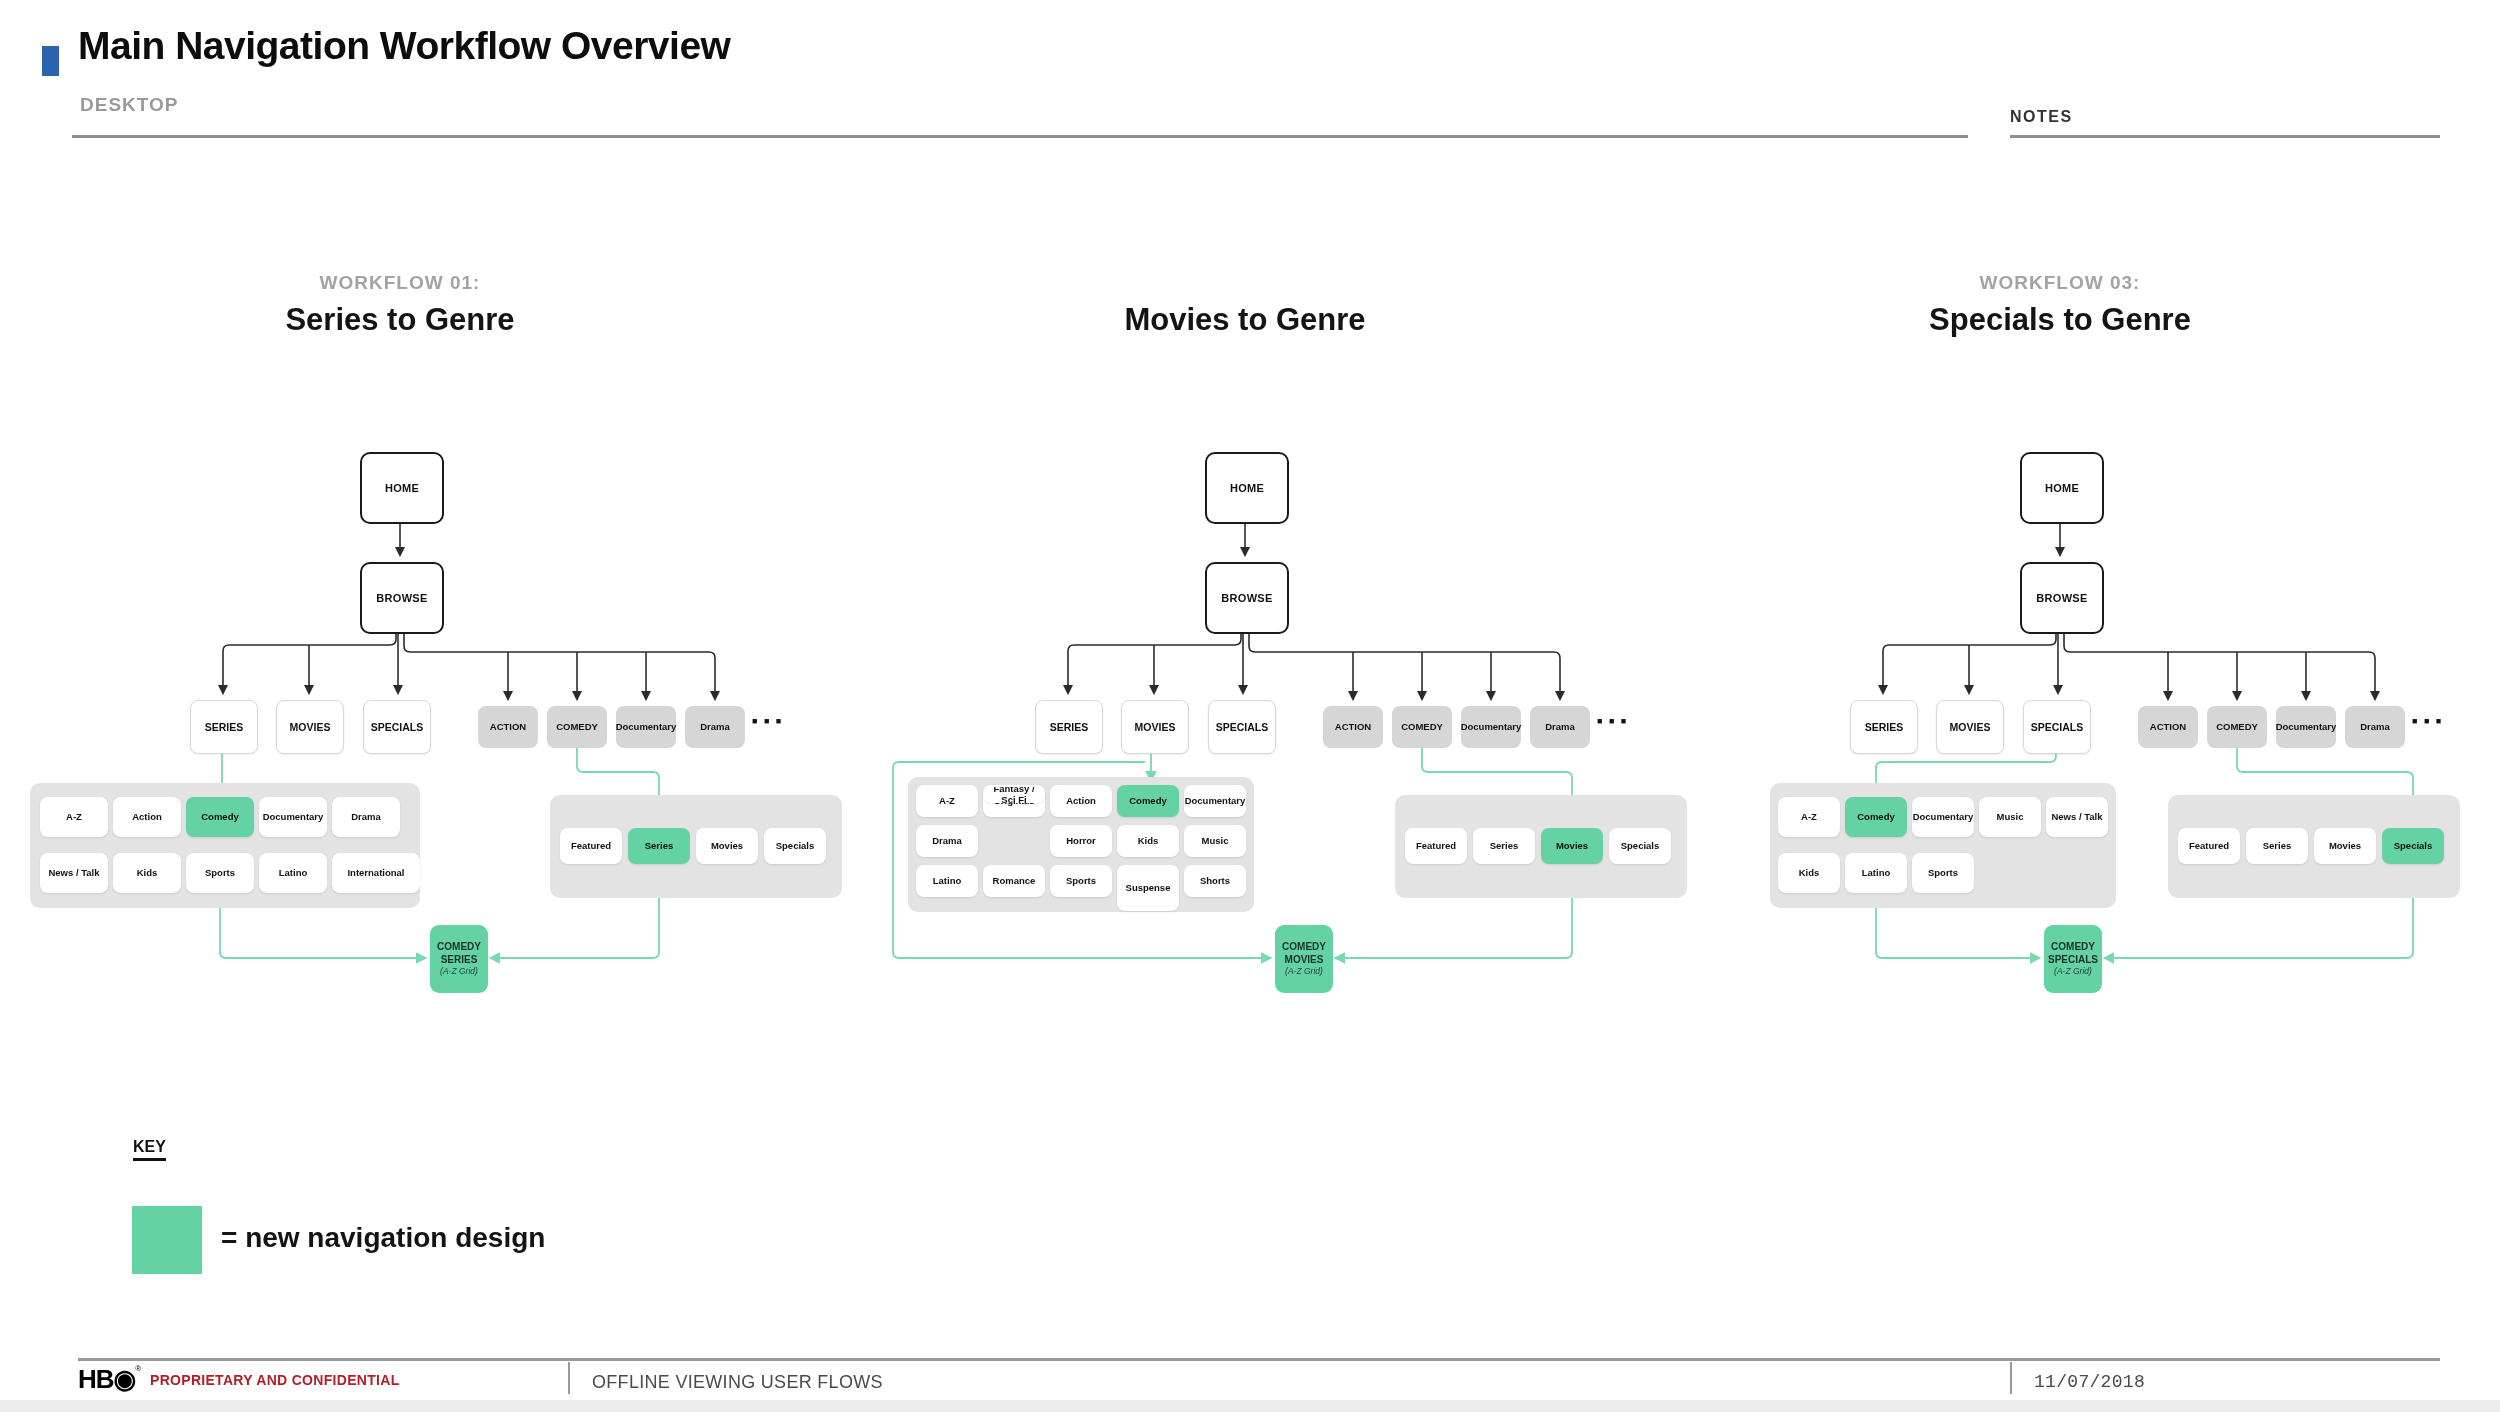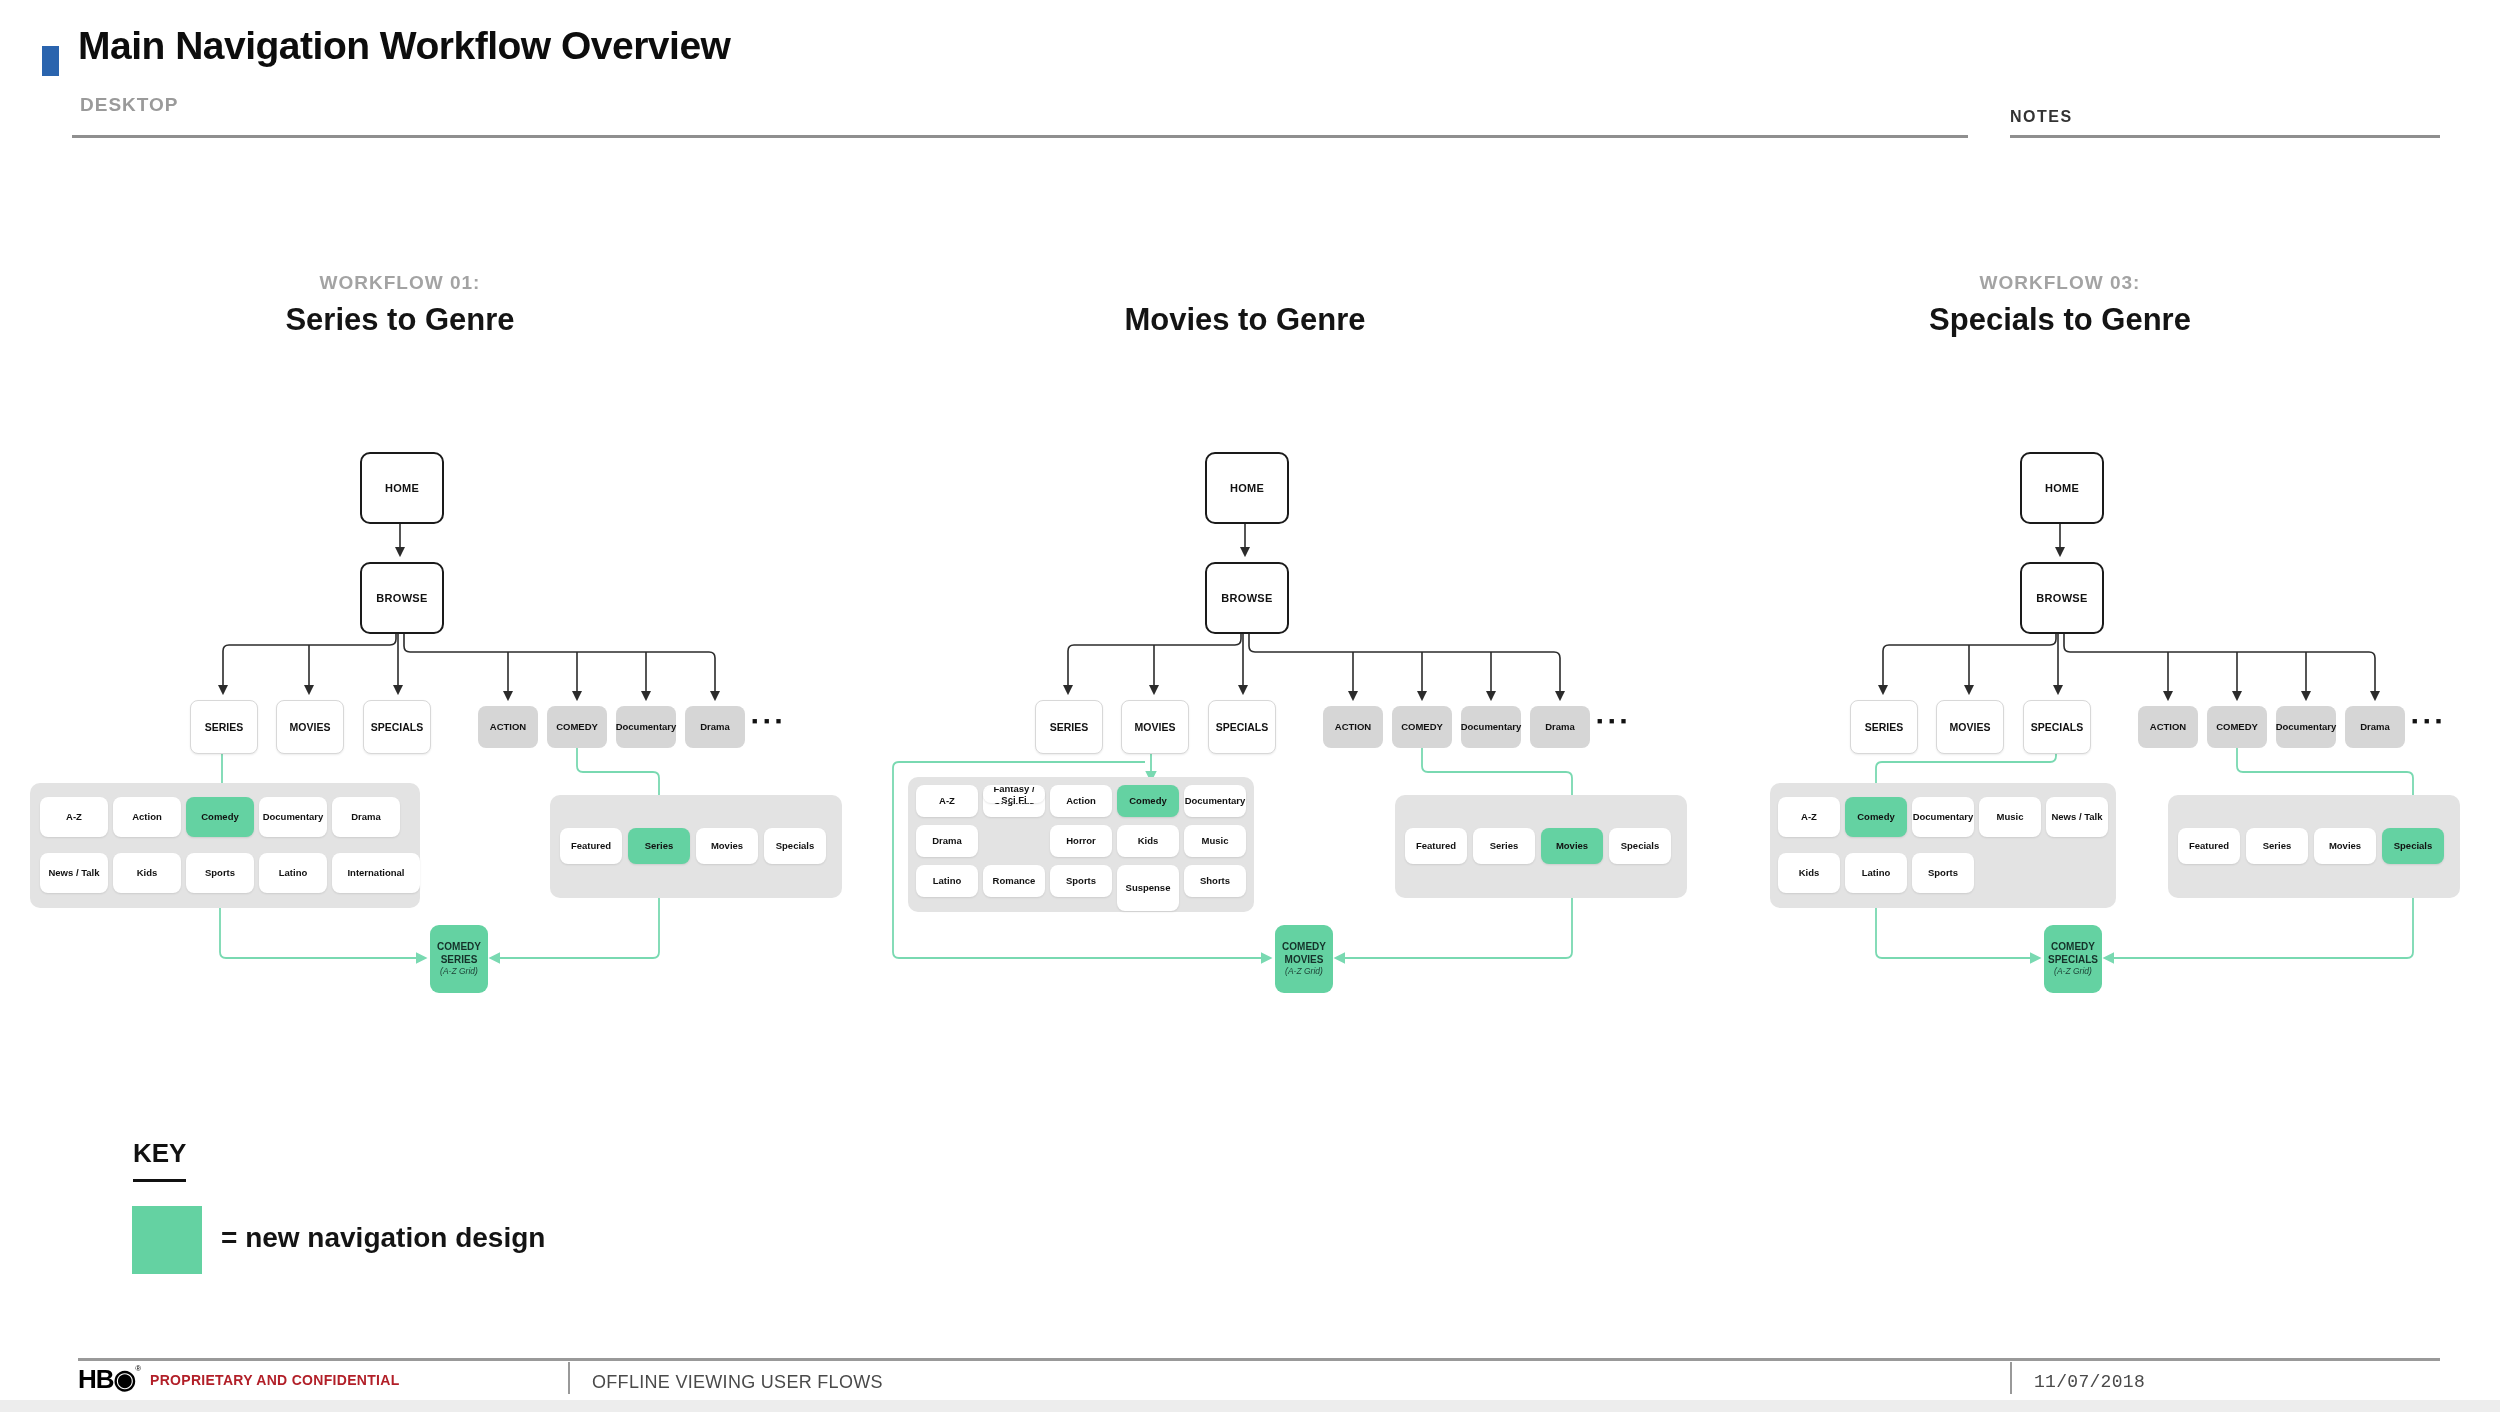--- a/index.html
+++ b/index.html
@@ -26,21 +26,21 @@
   .panel{position:absolute;background:#e3e3e3;border-radius:10px;}
   .chip{position:absolute;background:#fff;border-radius:8px;box-shadow:0 1px 2px rgba(0,0,0,.10);
         display:flex;align-items:center;justify-content:center;text-align:center;
         font-size:9.5px;font-weight:700;line-height:1.15;padding:0 3px;box-sizing:border-box;overflow:hidden;}
   .chip.sel{background:var(--green,#64d2a2);}
   .resultbox{position:absolute;background:var(--green,#64d2a2);border-radius:9px;
              display:flex;flex-direction:column;align-items:center;justify-content:center;text-align:center;line-height:1.25;}
   .resultbox .b{font-size:10px;font-weight:800;color:#15322a;}
   .resultbox .i{font-size:8.5px;font-style:italic;color:#1d4236;}
   
-  .key-heading{position:absolute;left:133px;top:1138px;font-size:26px;font-weight:800;border-bottom:3px solid #111;padding-bottom:10px;}
+  .key-heading{position:absolute;left:133px;top:1138px;font-size:16px;font-weight:800;border-bottom:3px solid #111;padding-bottom:2px;}
   .key-square{position:absolute;left:132px;top:1206px;width:70px;height:68px;background:var(--green,#64d2a2);}
   .key-text{position:absolute;left:221px;top:1222px;font-size:28px;font-weight:700;color:#141414;}
   
   .f-rule{position:absolute;left:78px;top:1358px;width:2362px;height:2.5px;background:#999;}
   .hbo{position:absolute;left:78px;top:1364px;font-size:26px;font-weight:900;letter-spacing:-1px;color:#000;}
   .hbo sup{font-size:8px;font-weight:400;vertical-align:top;}
   .f-conf{position:absolute;left:150px;top:1372px;font-size:14px;font-weight:800;letter-spacing:.3px;color:var(--red,#b21f28);}
   .f-div{position:absolute;top:1362px;width:2px;height:32px;background:#999;}
   .f-text{position:absolute;top:1372px;font-size:18px;color:#4a4a4a;letter-spacing:.3px;}
   

